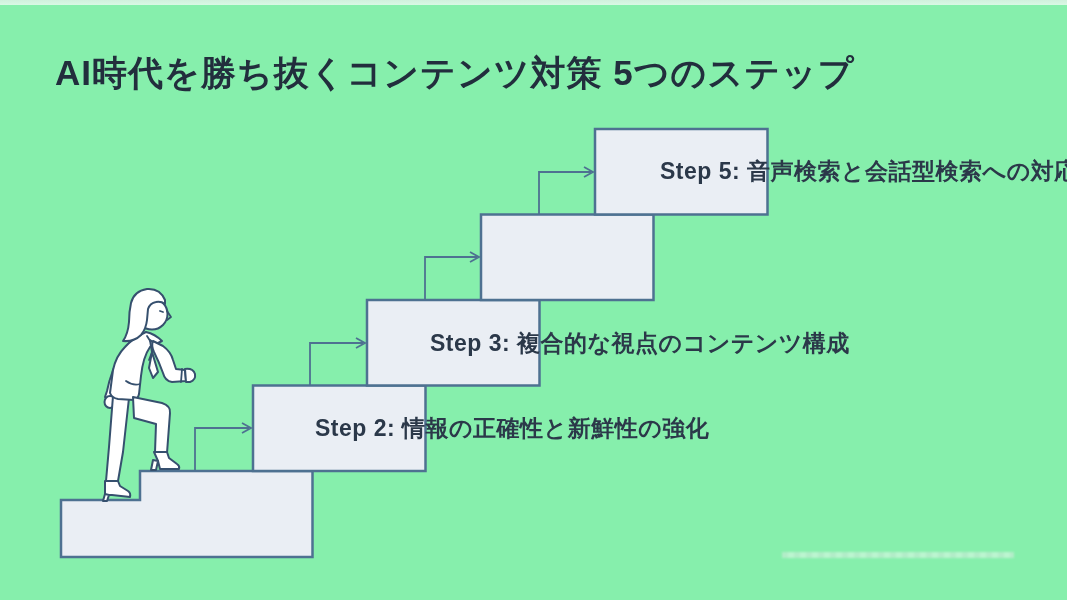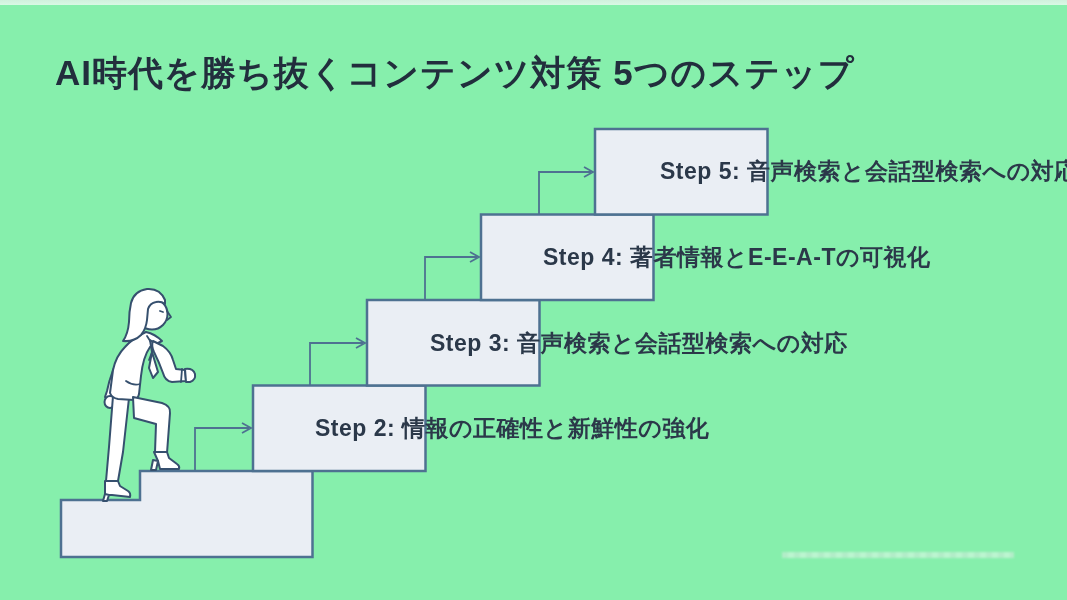--- a/index.html
+++ b/index.html
@@ -99,19 +99,18 @@
       <path class="figline" d="M160,311 L163,312"></path>
       <path class="fig" d="M165,300 Q160,288 147,289 Q134,291 131,303 Q129,312 129,322 Q128,334 123,341 Q134,342 141,335 Q146,329 147,320 L148,309 Q150,303 156,302 Q161,301 165,304 Z"></path>
 
       <path class="fig" d="M153,341 L163,346 Q171,352 173,360 L176,369 L185,370 L186,381 L172,382 Q165,381 163,373 Q159,362 154,352 Q151,345 153,341 Z"></path>
       <path class="fig" d="M185,369 Q193,368 195,374 Q196,380 190,382 L186,382 Z"></path>
       <path class="figline" d="M182,369 L181,382"></path>
     </g>
   </svg>
 
   <div class="step-label" id="label-2">Step 2: 情報の正確性と新鮮性の強化</div>
-  <div class="step-label" id="label-3">Step 3: 音声検索と会話型検索への対応</div>
-  <div class="step-label" id="label-4">Step 4: 著者情報とE-E-A-Tの可視化</div>
+  <div class="step-label" id="label-3">Step 3: 複合的な視点のコンテンツ構成</div>
   <div class="step-label" id="label-5">Step 5: 音声検索と会話型検索への対応</div>
 
   <div id="bottom-artifact"></div>
 
 </div>
 
 </body></html>

